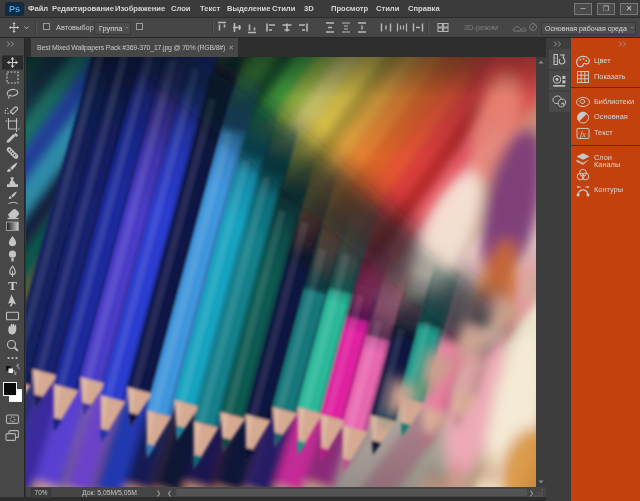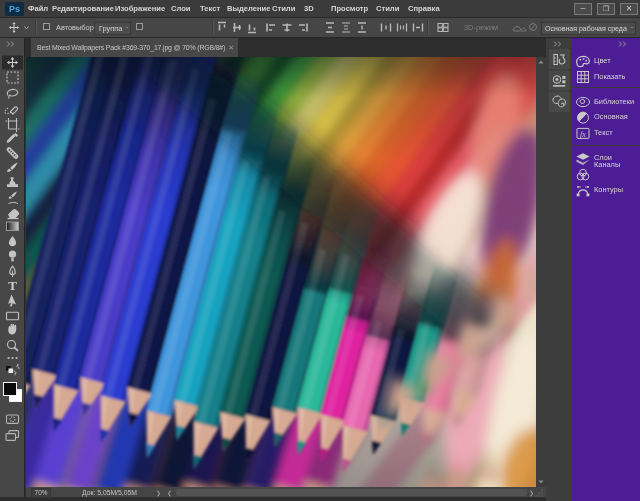--- a/index.html
+++ b/index.html
@@ -20,21 +20,21 @@
 #tab{left:31px;top:38px;width:207px;height:19px;background:#474747;color:#c8c8c8;font-size:6.9px;line-height:19px;letter-spacing:-0.15px;}
 
 #toolbar{left:0;top:38px;width:25px;height:459px;background:#474747;border-right:1px solid #262626;box-sizing:border-box;}
 
 #canvas{left:26px;top:57px;width:510px;height:430px;background:#111;overflow:hidden;}
 
 #vscroll{left:536px;top:57px;width:10px;height:430px;background:#3c3c3c;}
 
 #dock{left:546px;top:38px;width:94px;height:463px;background:#3d3d3d;}
 #iconcol{left:549px;top:49px;width:21px;height:63px;background:#484848;}
-#panel{left:571px;top:38px;width:69px;height:463px;background:#4c1d95;}
+#panel{left:571px;top:38px;width:69px;height:463px;background:#c2410c;}
 .pitem{position:absolute;left:0;width:69px;height:15px;color:#d6d6d6;font-size:7.4px;line-height:15px;}
 .pitem span{position:absolute;left:23px;top:0;}
 .psep{position:absolute;left:0;width:69px;height:1px;background:#393939;}
 
 #statusbar{left:26px;top:487px;width:520px;height:10px;background:#454545;}
 #bottomstrip{left:0;top:497px;width:546px;height:4px;background:#2d2d2d;}
 .sbtxt{position:absolute;color:#c6c6c6;font-size:6.8px;height:10px;line-height:10px;}
 svg{display:block;}
 </style></head>
 <body>

